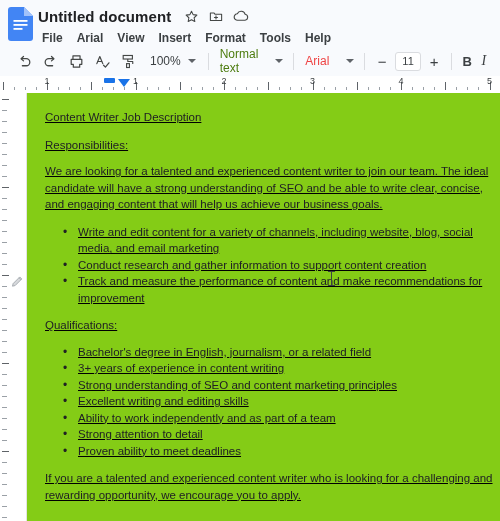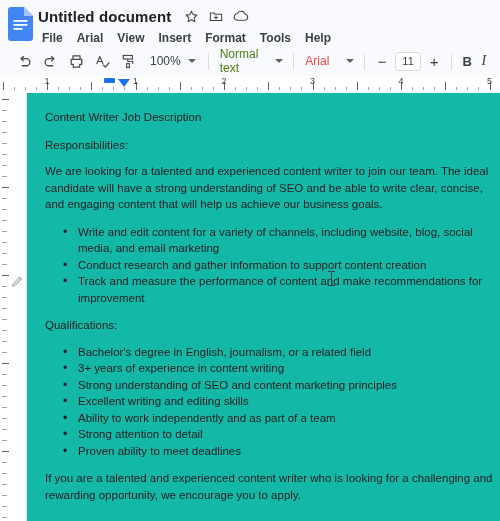--- a/index.html
+++ b/index.html
@@ -256,23 +256,24 @@
     bottom: 0;
     width: 1px;
     background: #e3e3e3;
   }
   .page {
     position: absolute;
     left: 27px;
     right: 0;
     top: 0;
     bottom: 0;
-    background: #14b8a6;
+    background: #84cc16;
     padding: 16px 6px 0 18px;
     box-sizing: border-box;
+    text-decoration: underline;
   }
   .doc-p {
     font-size: 11.5px;
     line-height: 16.5px;
     color: #202124;
     margin: 0 0 11px 0;
   }
   .doc-p.tight { margin-bottom: 10px; }
   ul.doc-list {
     margin: 0 0 11px 0;

